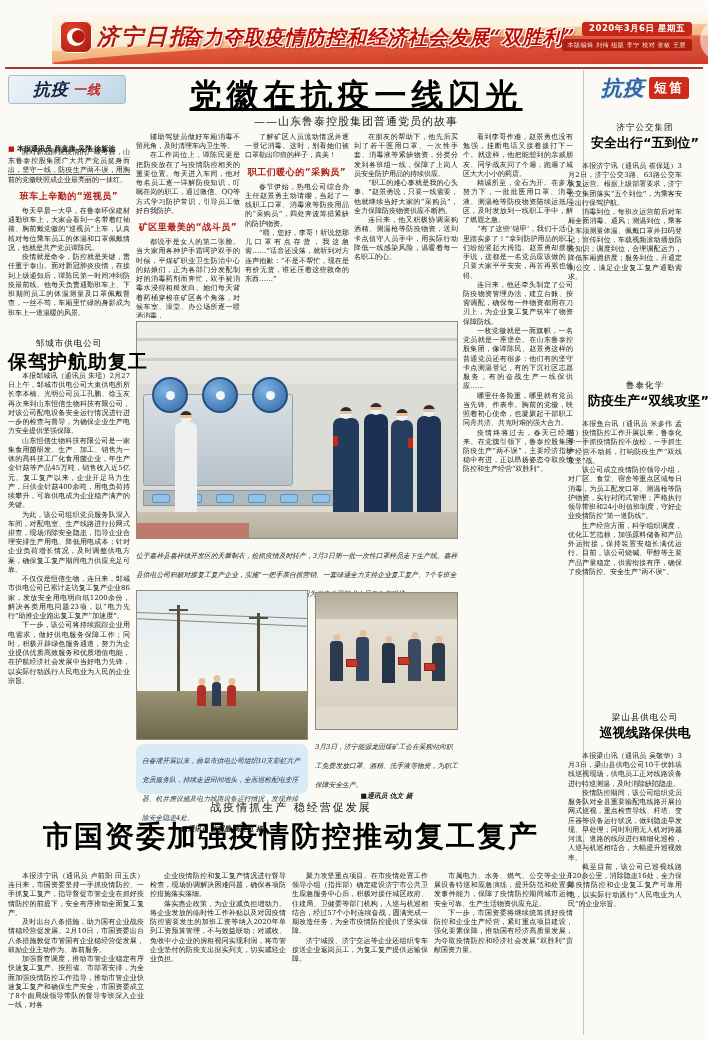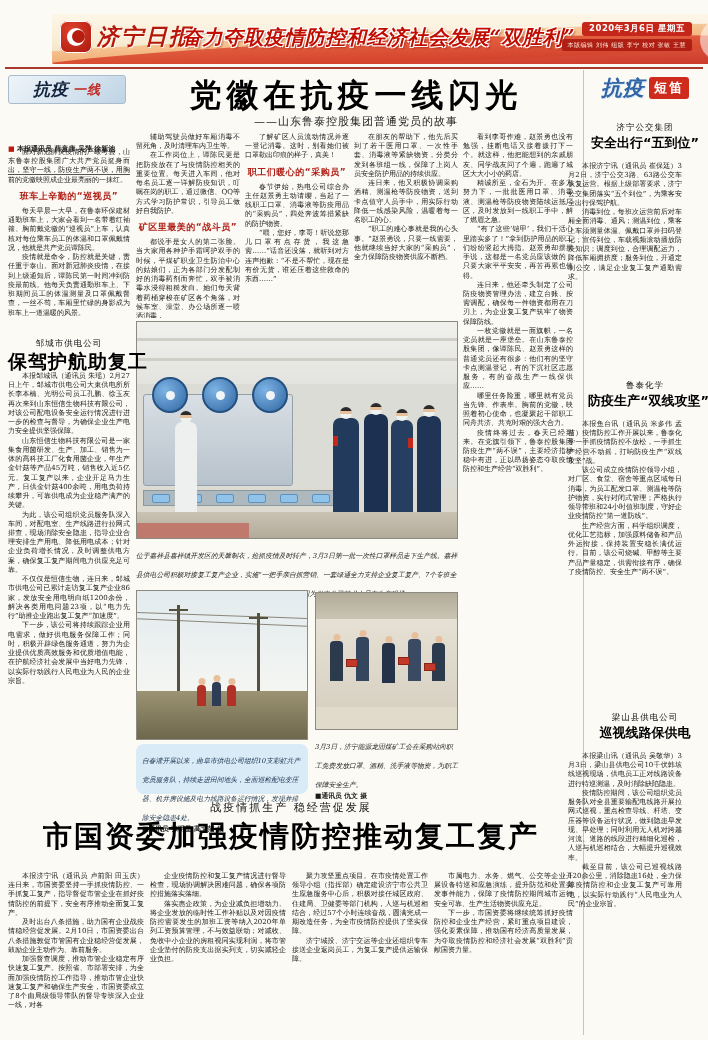--- a/index.html
+++ b/index.html
@@ -45,21 +45,21 @@
   .tag-frontline .t1 { color:#14233c; font-size:17px; letter-spacing:1px; }
   .tag-frontline .t2 { color:#c2251c; font-size:13px; letter-spacing:1px; }
   .tag-piccolo { left:588px; top:73px; width:114px; height:30px; display:flex; align-items:center; justify-content:center; gap:4px; }
   .tag-piccolo .t1 { font-family:"DejaVu Serif","Liberation Serif",serif; font-weight:900; font-style:italic;
                      color:#2f64a5; font-size:21px; letter-spacing:1px; text-shadow:1px 1px 0 #dce8f4; }
   .tag-piccolo .t2 { background:#cf2b1c; color:#fff; font-weight:bold; font-size:13px; padding:2px 5px;
                      border-radius:3px; letter-spacing:2px; }
 
   
   .main-title { left:136px; top:74px; width:440px; text-align:center; font-size:32px; font-weight:900;
-                letter-spacing:5px; color:#000; }
+                letter-spacing:5px; color:#000;text-decoration:underline; }
   .main-sub { left:136px; top:114px; width:440px; text-align:center; font-size:11px; color:#222; letter-spacing:1px; }
   .byline { left:8px; top:144px; width:122px; font-size:7px; font-weight:bold; color:#222;
             border-bottom:1px solid #555; padding-bottom:20px; }
   .byline .mark { color:#c0190e; }
   .bp { font-size:7px; line-height:1.32; text-align:justify; text-indent:2em; color:#191919;
         font-family:"DejaVu Serif","Liberation Serif",serif; }
   .subhead { font-size:9px; font-weight:bold; color:#b01f17; text-align:center; text-indent:0;
              margin:5px 0 4px; font-family:"DejaVu Sans","Liberation Sans",sans-serif; letter-spacing:.5px; }
   .colA { left:8px;  top:148px; width:122px; height:186px; overflow:hidden; }
   .colB { left:136px; top:133px; width:104px; height:185px; overflow:hidden; }
@@ -79,21 +79,21 @@
   .ph1 { left:136px; top:321px; width:322px; height:218px; }
   .ph2 { left:136px; top:590px; width:172px; height:150px; }
   .ph3 { left:315px; top:592px; width:143px; height:138px; }
   .caption { font-size:6.8px; line-height:1.38; font-style:italic; color:#222; text-align:justify;
              font-family:"DejaVu Serif","Liberation Serif",serif; }
   .credit { font-weight:bold; font-style:normal; color:#1a1a1a; white-space:nowrap; }
   .cap1 { left:136px; top:543px; width:322px; }
   .capbox { left:136px; top:744px; width:172px; height:50px; background:#d9ebf7; border-radius:8px; padding:4px 6px;
             color:#17304d; }
   .cap3 { left:315px; top:734px; width:143px; }
-  .cap-credit-line { text-align:left; margin-top:1px; }
+  .cap-credit-line { text-align:center; margin-top:1px;font-style:italic; }
 
   
   .p1-ceiling { position:absolute; left:0; top:0; right:0; height:62px; background:linear-gradient(#f0f0ed,#e3e3e0); }
   .p1-beam { position:absolute; left:0; right:0; height:3px; background:#cfcfc8; }
   .p1-wall { position:absolute; left:0; top:62px; right:0; height:104px; background:#dcdcd7; }
   .p1-machine { position:absolute; left:6px; top:72px; width:150px; height:92px; border:1px solid #93a0ab;
                 border-radius:3px; background:linear-gradient(#d8dfe5,#b8c2cb); }
   .p1-roll { position:absolute; top:-18px; width:36px; height:36px; border-radius:50%;
              background:radial-gradient(circle at 35% 35%,#7db3e4,#2f66a2); border:2px solid #24517f; }
   .p1-core { position:absolute; left:12px; top:12px; width:9px; height:9px; border-radius:50%; background:#f2f5f7; }
@@ -189,22 +189,22 @@
     <p class="bp">都说手是女人的第二张脸。当大家用各种护手霜呵护双手的时候，平煤矿职业卫生防治中心的姑娘们，正为各部门分发配制好的消毒药剂而奔忙，双手被消毒水浸得粗糙发白。她们每天背着药桶穿梭在矿区各个角落，对候车室、澡堂、办公场所逐一喷洒消毒，</p>
   </div>
   <div class="abs colC">
     <p class="bp">了解矿区人员流动情况并逐一登记消毒。这时，别看她们被口罩勒出印痕的样子，真美！</p>
     <p class="subhead">职工们暖心的“采购员”</p>
     <p class="bp">春节伊始，热电公司综合办主任赵景勇主动请缨，当起了一线职工口罩、消毒液等防疫用品的“采购员”，四处奔波筹措紧缺的防护物资。</p>
     <p class="bp">“喂，您好，李哥！听说您那儿口罩有点存货，我这急需……”话音还没落，就听到对方连声抱歉：“不是不帮忙，现在是有价无货，谁还压着这些救命的东西……”</p>
   </div>
   <div class="abs colD">
     <p class="bp">在朋友的帮助下，他先后买到了若干医用口罩、一次性手套、消毒液等紧缺物资，分类分发到各班组一线，保障了上岗人员安全防护用品的持续供应。</p>
+    <p class="bp">“职工的难心事就是我的心头事。”赵景勇说，只要一线需要，他就继续当好大家的“采购员”，全力保障防疫物资供应不断档。</p>
     <p class="bp">连日来，他又积极协调采购酒精、测温枪等防疫物资，送到卡点值守人员手中，用实际行动降低一线感染风险，温暖着每一名职工的心。</p>
-    <p class="bp">“职工的难心事就是我的心头事。”赵景勇说，只要一线需要，他就继续当好大家的“采购员”，全力保障防疫物资供应不断档。</p>
   </div>
   <div class="abs colE">
     <p class="bp">看到李哥作难，赵景勇也没有勉强，挂断电话又接着拨打下一个。就这样，他把能想到的亲戚朋友、同学战友问了个遍，跑遍了城区大大小小的药店。</p>
     <p class="bp">精诚所至，金石为开。在多方努力下，一批批医用口罩、消毒液、测温枪等防疫物资陆续运抵厂区，及时发放到一线职工手中，解了燃眉之急。</p>
     <p class="bp">“有了这些‘铠甲’，我们干活心里踏实多了！”拿到防护用品的职工们纷纷竖起大拇指。赵景勇却摆摆手说，这都是一名党员应该做的，只要大家平平安安，再苦再累也值得。</p>
     <p class="bp">连日来，他还牵头制定了公司防疫物资管理办法，建立台账、按需调配，确保每一件物资都用在刀刃上，为企业复工复产筑牢了物资保障防线。</p>
     <p class="bp">一枚党徽就是一面旗帜，一名党员就是一座堡垒。在山东鲁泰控股集团，像谭陈民、赵景勇这样的普通党员还有很多：他们有的坚守卡点测温登记，有的下沉社区志愿服务，有的奋战生产一线保供应……</p>
     <p class="bp">哪里任务险重，哪里就有党员当先锋、作表率。胸前的党徽，映照着初心使命，也凝聚起干部职工同舟共济、共克时艰的强大合力。</p>
     <p class="bp">疫情终将过去，春天已经到来。在党旗引领下，鲁泰控股集团防疫生产“两不误”，主要经济指标稳中有进，正以昂扬姿态夺取疫情防控和生产经营“双胜利”。</p>
   </div>

